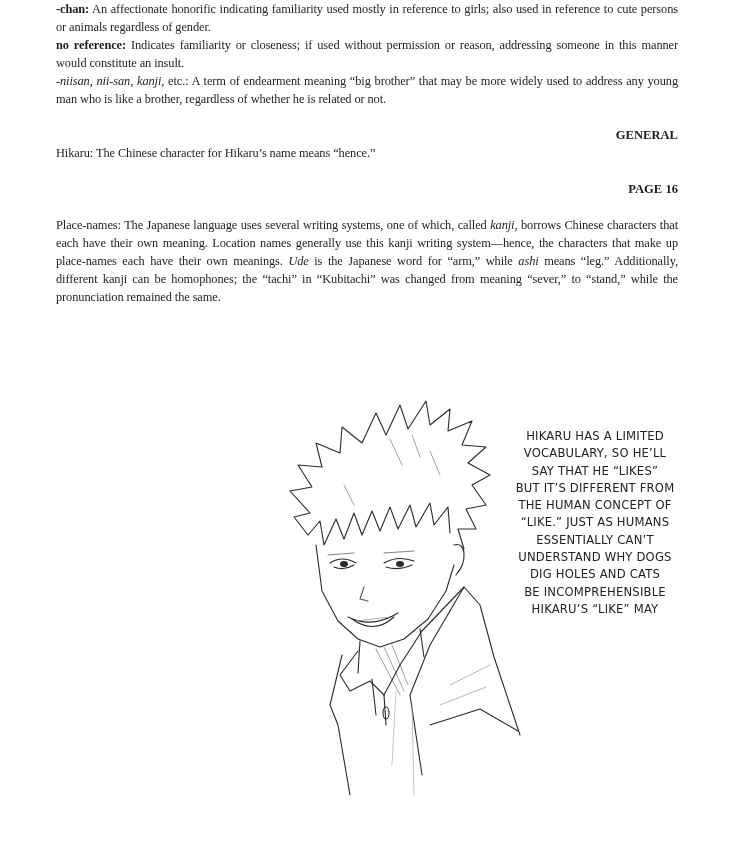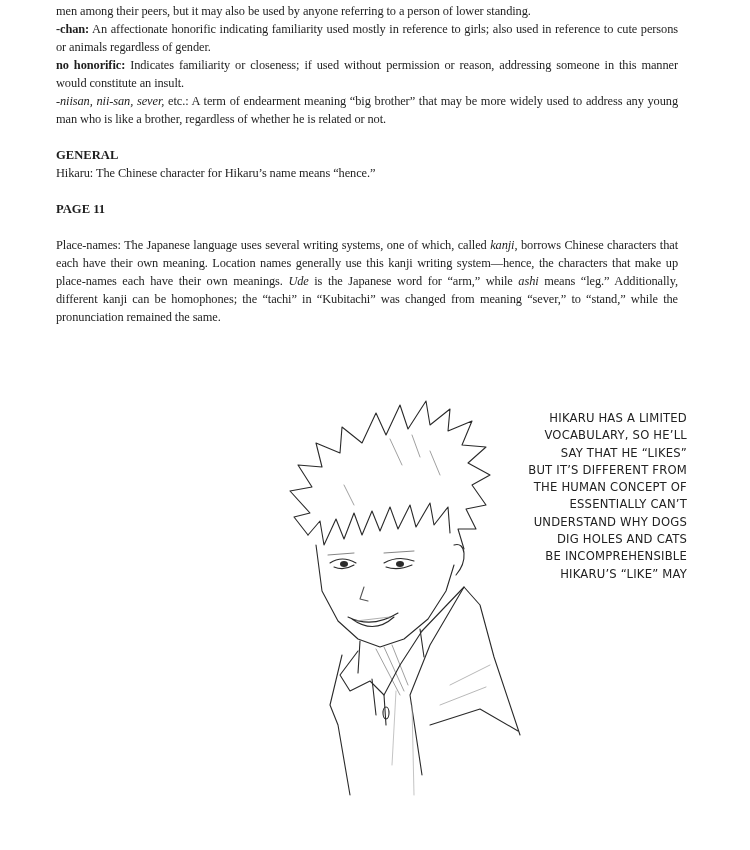--- a/index.html
+++ b/index.html
@@ -5,43 +5,42 @@
   html, body { margin: 0; padding: 0; background: #ffffff; }
   body { width: 750px; height: 850px; position: relative; overflow: hidden; color: #1e1e1e;
          font-family: "Liberation Serif", "DejaVu Serif", serif; }
   .page { position: absolute; left: 56px; top: 0; width: 622px; }
   .p { font-size: 12.4px; line-height: 18px; margin: 0; text-align: justify; letter-spacing: -0.1px; }
   .p.first { margin-top: 2px; }
   .term-b { font-weight: bold; }
   .term-bi { font-weight: bold; }
   .term-i { font-style: italic; }
   .section { margin-top: 18px; }
-  .h { font-size: 12.6px; font-weight: bold; line-height: 18px; margin: 0; }
+  .h { font-size: 12.6px; font-weight: bold; line-height: 18px; margin: 0; text-align: right; }
   .art { position: absolute; left: 280px; top: 395px; width: 270px; height: 410px; }
-  .caption { position: absolute; left: 503px; top: 410px; width: 184px; text-align: right;
+  .caption { position: absolute; left: 503px; top: 428px; width: 184px; text-align: center;
              font-family: "DejaVu Sans", sans-serif; font-size: 11.6px; line-height: 17.3px;
              letter-spacing: 0.2px; color: #222; text-transform: uppercase; }
   .caption div { white-space: nowrap; }
 </style>
 </head>
 <body>
 
 <div class="page">
-  <p class="p first">men among their peers, but it may also be used by anyone referring to a person of lower standing.</p>
   <p class="p"><span class="term-bi">-chan:</span><span> An affectionate honorific indicating familiarity used mostly in reference to girls; also used in reference to cute persons or animals regardless of  gender.</span></p>
-  <p class="p"><span class="term-b">no honorific:</span><span> Indicates familiarity or closeness; if used without permission or reason, addressing someone in this manner would constitute an insult.</span></p>
-  <p class="p"><span class="term-i">-niisan, nii-san, sever,</span><span> etc.: A term of endearment meaning “big brother” that may be more widely used to address any young man who is like a brother, regardless of whether he is related or not.</span></p>
+  <p class="p"><span class="term-b">no reference:</span><span> Indicates familiarity or closeness; if used without permission or reason, addressing someone in this manner would constitute an insult.</span></p>
+  <p class="p"><span class="term-i">-niisan, nii-san, kanji,</span><span> etc.: A term of endearment meaning “big brother” that may be more widely used to address any young man who is like a brother, regardless of whether he is related or not.</span></p>
 
   <div class="section">
     <p class="h">GENERAL</p>
     <p class="p">Hikaru: The Chinese character for Hikaru’s name means “hence.”</p>
   </div>
 
   <div class="section">
-    <p class="h">PAGE 11</p>
+    <p class="h">PAGE 16</p>
   </div>
 
   <div class="section">
     <p class="p"><span>Place-names: The Japanese language uses several writing systems, one of which, called </span><span class="term-i">kanji</span><span>, borrows Chinese characters that each have their own meaning. Location names generally use this kanji writing system—hence, the characters that make up place-names each have their own meanings. </span><span class="term-i">Ude</span><span> is the Japanese word for “arm,” while </span><span class="term-i">ashi</span><span> means “leg.” Additionally, different kanji can be homophones; the “tachi” in “Kubitachi” was changed from meaning “sever,” to “stand,” while the pronunciation remained the same.</span></p>
   </div>
 </div>
 
 <svg class="art" viewBox="0 0 270 410" fill="none" stroke="#2a2a2a" stroke-width="1.1" stroke-linejoin="round" stroke-linecap="round">
 
   <path d="M28 140 L14 122 L30 118 L10 96 L32 92 L18 70 L42 72 L36 48 L60 58 L62 32 L82 48 L96 18 L106 40 L120 10 L128 34 L146 6 L150 30 L170 14 L168 36 L192 26 L182 50 L206 52 L188 68 L210 80 L192 90 L206 110 L186 114 L196 134 L178 134 L184 154"></path>
@@ -78,18 +77,19 @@
   <path d="M170 290 L210 270 M160 310 L206 292" stroke="#999" stroke-width="0.7"></path>
   <path d="M116 296 L112 370 M132 310 L134 400" stroke="#aaa" stroke-width="0.7"></path>
 </svg>
 
 <div class="caption">
   <div>Hikaru has a limited</div>
   <div>vocabulary, so he’ll</div>
   <div>say that he “likes”</div>
   <div>but it’s different from</div>
   <div>the human concept of</div>
+  <div>“like.” Just as humans</div>
   <div>essentially can’t</div>
   <div>understand why dogs</div>
   <div>dig holes and cats</div>
   <div>be incomprehensible</div>
   <div>Hikaru’s “like” may</div>
 </div>
 
 </body></html>

